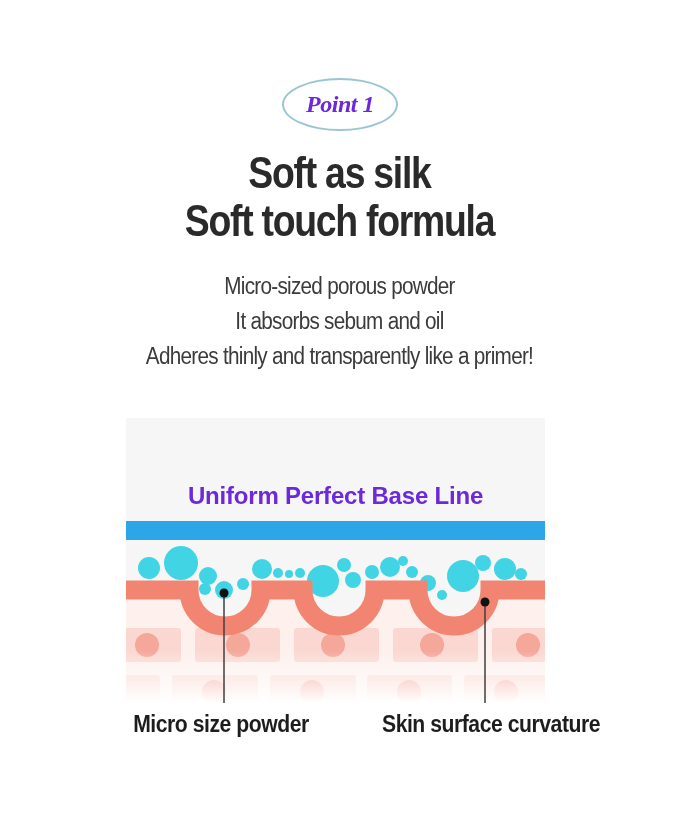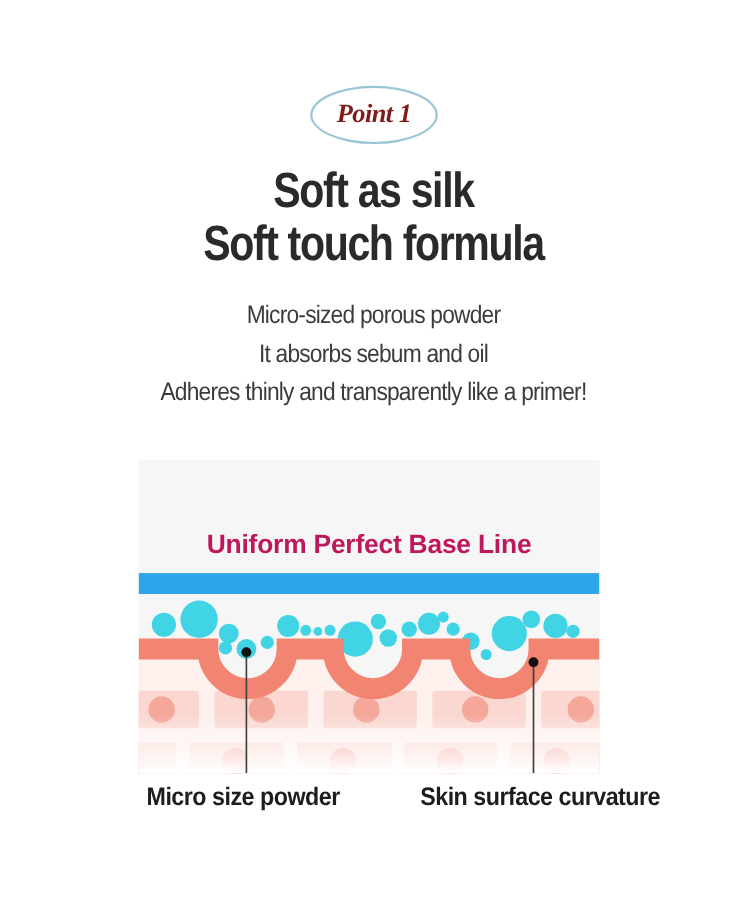--- a/index.html
+++ b/index.html
@@ -14,21 +14,21 @@
   .badge{
     position:absolute;left:282px;top:78px;
     width:112px;height:49px;
     border:2px solid #9ac6d3;
     border-radius:50%;
     display:flex;align-items:center;justify-content:center;
   }
   .badge span{
     font-family:"Liberation Serif", serif;
     font-style:italic;font-weight:bold;
-    font-size:24px;color:#7f1d1d;
+    font-size:24px;color:#6d28d9;
     letter-spacing:-0.5px;
   }
   
   .heading{
     position:absolute;left:0;top:149px;width:100%;
     text-align:center;color:#2a2a2a;
     font-size:45px;font-weight:bold;line-height:48px;
     letter-spacing:-1.5px;
     transform:scaleX(0.83);
   }
@@ -42,21 +42,21 @@
   }
   
   .panel{
     position:absolute;left:126px;top:418px;
     width:419px;height:285px;
     background:#f6f6f6;
   }
   .panel-title{
     position:absolute;left:0;top:64px;width:100%;
     text-align:center;
-    font-size:24px;font-weight:bold;color:#be185d;
+    font-size:24px;font-weight:bold;color:#6d28d9;
     letter-spacing:-0.2px;
   }
   .panel svg{position:absolute;left:0;top:0;}
   
   .plabel{
     position:absolute;top:711px;
     white-space:nowrap;
     font-size:23px;font-weight:bold;color:#1d1d1d;
     letter-spacing:-0.5px;
     transform:translateX(-50%) scaleX(0.92);

